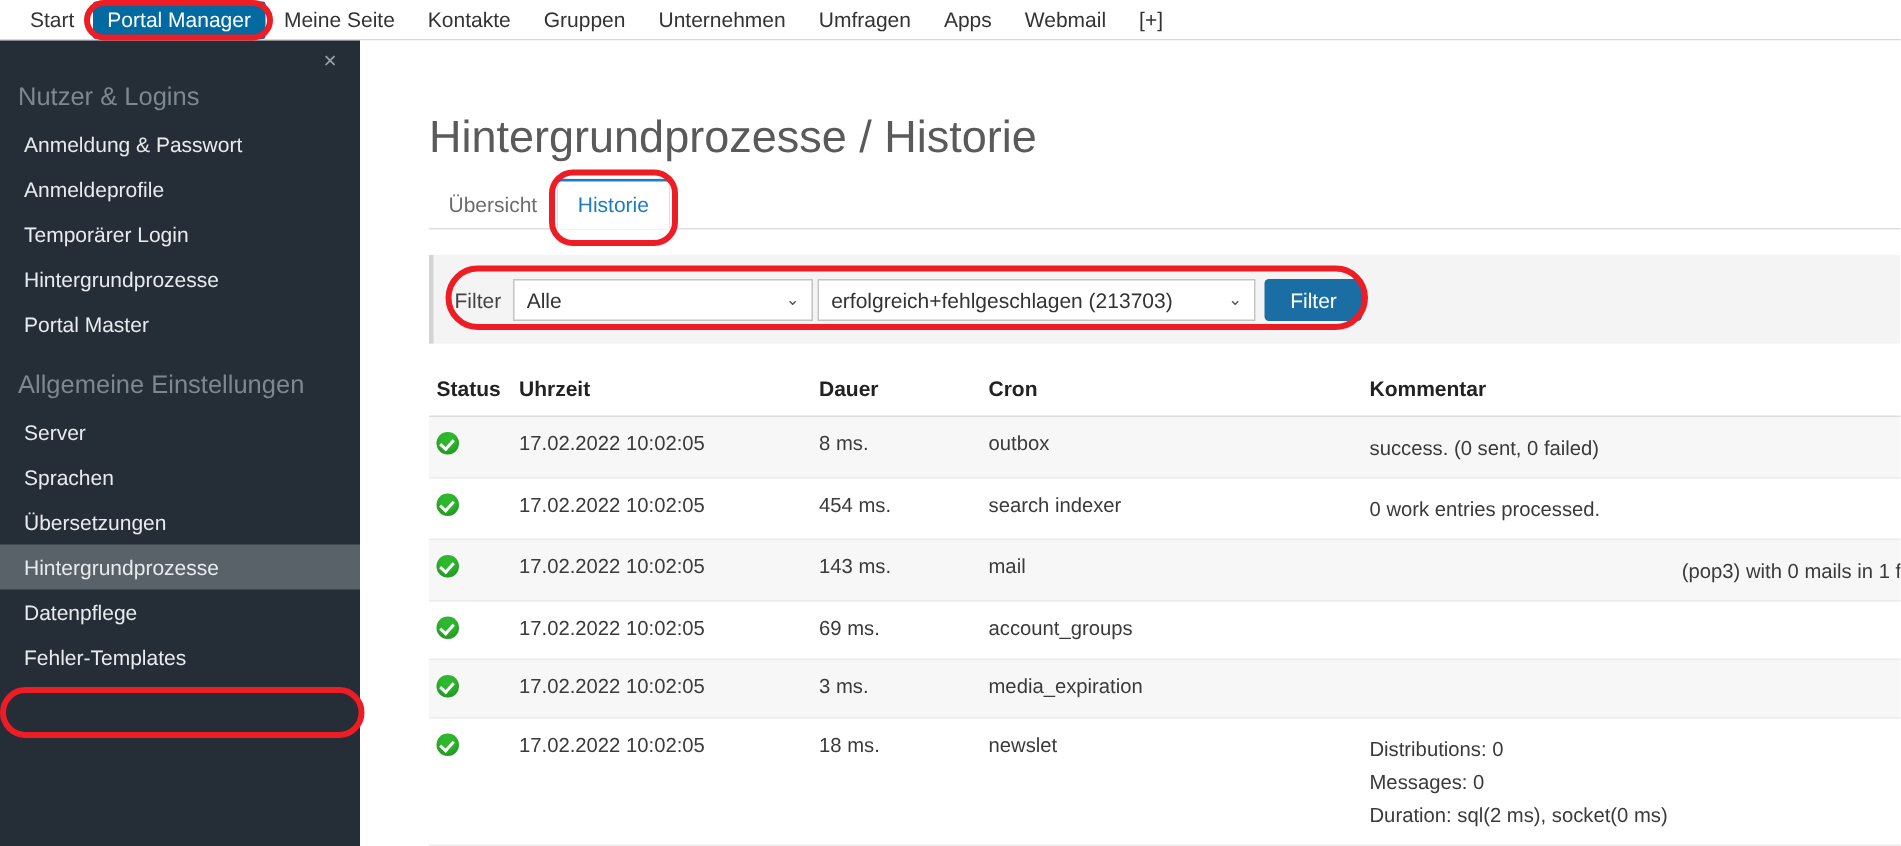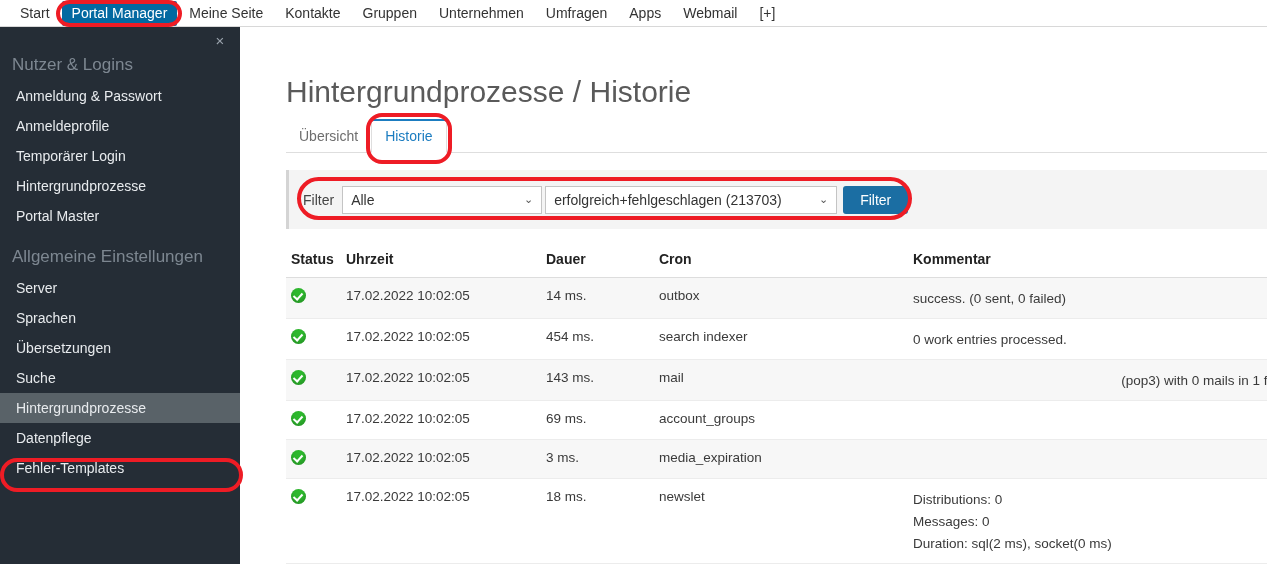--- a/index.html
+++ b/index.html
@@ -236,21 +236,20 @@
       <div class="side-group first">Nutzer &amp; Logins</div>
       <div class="side-item">Anmeldung &amp; Passwort</div>
       <div class="side-item">Anmeldeprofile</div>
       <div class="side-item">Temporärer Login</div>
       <div class="side-item">Hintergrundprozesse</div>
       <div class="side-item">Portal Master</div>
       <div class="side-group">Allgemeine Einstellungen</div>
       <div class="side-item">Server</div>
       <div class="side-item">Sprachen</div>
       <div class="side-item">Übersetzungen</div>
-      <div class="side-item">Suche</div>
       <div class="side-item active">Hintergrundprozesse</div>
       <div class="side-item">Datenpflege</div>
       <div class="side-item">Fehler-Templates</div>
     </div>
 </div>
 
 <div id="main">
 
   <h1 id="page-title">Hintergrundprozesse / Historie</h1>
 
@@ -277,21 +276,21 @@
         <div class="c-status">Status</div>
         <div class="c-time">Uhrzeit</div>
         <div class="c-dur">Dauer</div>
         <div class="c-cron">Cron</div>
         <div class="c-comm">Kommentar</div>
       </div>
     <div id="tbody">
         <div class="trow alt">
           <div class="c-status"><span class="check"></span></div>
           <div class="c-time">17.02.2022 10:02:05</div>
-          <div class="c-dur">14 ms.</div>
+          <div class="c-dur">8 ms.</div>
           <div class="c-cron">outbox</div>
           <div class="c-comm">
             <div class="comm-line">success. (0 sent, 0 failed)</div>
           </div>
         </div>
         <div class="trow">
           <div class="c-status"><span class="check"></span></div>
           <div class="c-time">17.02.2022 10:02:05</div>
           <div class="c-dur">454 ms.</div>
           <div class="c-cron">search indexer</div>

